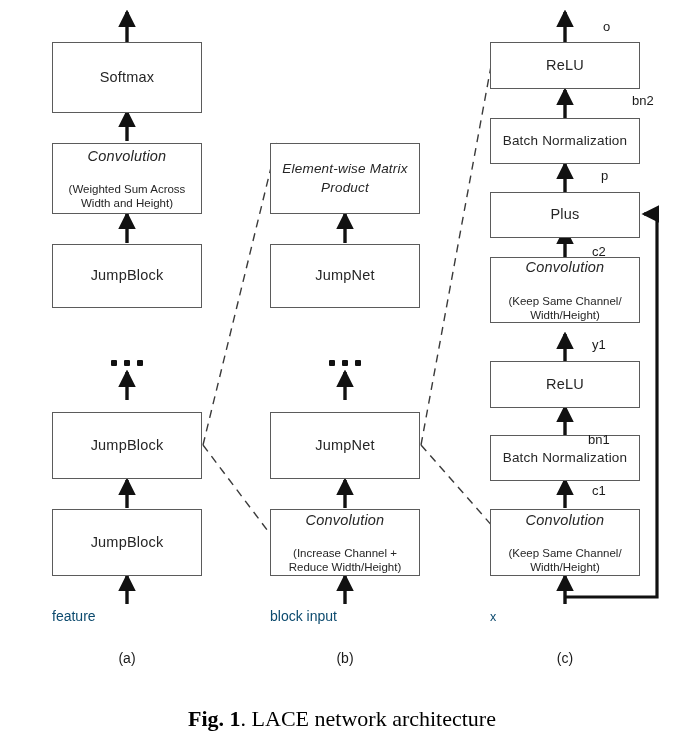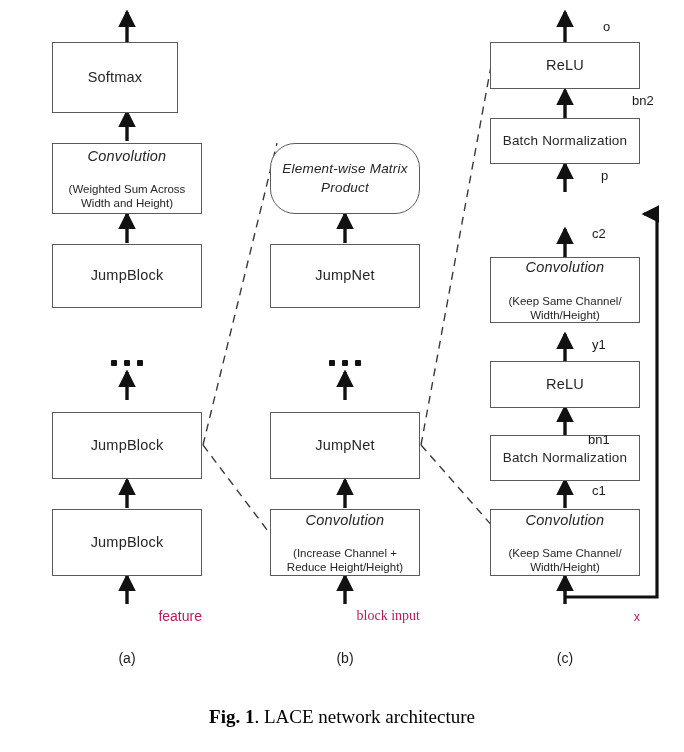--- a/index.html
+++ b/index.html
@@ -49,23 +49,23 @@
   .node.wrap .title{white-space:normal;line-height:1.35;font-style:italic;}
   .edge-label{
     position:absolute;
     font-size:13px;
     color:#1a1a1a;
     white-space:nowrap;
   }
   .io-label{
     position:absolute;
     font-size:14px;
-    color:#be185d;
-    white-space:nowrap;
-    text-align:right;
+    color:#0c4a6e;
+    white-space:nowrap;
+    text-align:left;
   }
   .panel-label{
     position:absolute;
     font-size:14px;
     color:#1a1a1a;
     white-space:nowrap;
     text-align:center;
   }
   .ellipsis{
     position:absolute;
@@ -79,21 +79,21 @@
     background:#111;
     border-radius:1px;
   }
   #caption{
     position:absolute;
     left:0;
     top:706px;
     width:684px;
     text-align:center;
     font-family:"Liberation Serif", serif;
-    font-size:19px;
+    font-size:22px;
     color:#000;
   }
   #caption .bold{font-weight:bold;}
 </style>
 </head>
 <body>
 
 <div id="figure">
 
   <svg id="svg-layer" viewBox="0 0 684 752" width="684" height="752" xmlns="http://www.w3.org/2000/svg">
@@ -144,21 +144,21 @@
       <line x1="203" y1="445" x2="277" y2="143"></line>
       <line x1="203" y1="445" x2="277" y2="543"></line>
     </g>
 
     <g stroke="#3a3a3a" stroke-width="1.4" fill="none" stroke-dasharray="8 6">
       <line x1="421" y1="445" x2="494" y2="50"></line>
       <line x1="421" y1="445" x2="494" y2="528"></line>
     </g>
   </svg>
 
-  <div class="node" style="left:52px; top:42px; width:126px; height:71px;">
+  <div class="node" style="left:52px; top:42px; width:150px; height:71px;">
     <span class="title">Softmax</span>
   </div>
 
   <div class="node wrap" style="left:52px; top:143px; width:150px; height:71px; padding:0 5px;">
     <span class="title">Convolution</span>
     <span class="sub" style="white-space:normal;">(Weighted Sum Across Width and Height)</span>
   </div>
 
   <div class="node" style="left:52px; top:244px; width:150px; height:64px;">
     <span class="title">JumpBlock</span>
@@ -175,55 +175,58 @@
   </div>
 
   <div class="node" style="left:52px; top:509px; width:150px; height:67px;">
     <span class="title">JumpBlock</span>
   </div>
 
   <div class="io-label" style="left:52px; top:608px; width:150px;">feature</div>
 
   <div class="panel-label" style="left:52px; top:650px; width:150px;">(a)</div>
 
-  <div class="node wrap two-line" style="left:270px; top:143px; width:150px; height:71px; padding:0 9px;border-radius:25px;">
+  <div class="node wrap two-line" style="left:270px; top:143px; width:150px; height:71px; padding:0 9px;">
     <span class="title">Element-wise Matrix Product</span>
   </div>
 
   <div class="node" style="left:270px; top:244px; width:150px; height:64px;">
     <span class="title">JumpNet</span>
   </div>
 
   <div class="ellipsis" style="left:329px; top:360px;">
     <i></i>
     <i></i>
     <i></i>
   </div>
 
   <div class="node" style="left:270px; top:412px; width:150px; height:67px;">
     <span class="title">JumpNet</span>
   </div>
 
   <div class="node wrap" style="left:270px; top:509px; width:150px; height:67px; padding:0 5px;">
     <span class="title">Convolution</span>
-    <span class="sub" style="white-space:normal;">(Increase Channel + Reduce Height/Height)</span>
-  </div>
-
-  <div class="io-label" style="left:270px; top:608px; width:150px;font-family:Liberation Serif, serif;">block input</div>
+    <span class="sub" style="white-space:normal;">(Increase Channel + Reduce Width/Height)</span>
+  </div>
+
+  <div class="io-label" style="left:270px; top:608px; width:150px;">block input</div>
 
   <div class="panel-label" style="left:270px; top:650px; width:150px;">(b)</div>
 
   <div class="node" style="left:490px; top:42px; width:150px; height:47px;">
     <span class="title">ReLU</span>
   </div>
 
   <div class="node" style="left:490px; top:118px; width:150px; height:46px;">
     <span class="title" style="font-size:13.5px;">Batch Normalization</span>
   </div>
 
+  <div class="node" style="left:490px; top:192px; width:150px; height:46px;">
+    <span class="title">Plus</span>
+  </div>
 
   <div class="node wrap" style="left:490px; top:257px; width:150px; height:66px; padding:0 5px;">
     <span class="title">Convolution</span>
     <span class="sub" style="white-space:normal;">(Keep Same Channel/ Width/Height)</span>
   </div>
 
   <div class="node" style="left:490px; top:361px; width:150px; height:47px;">
     <span class="title">ReLU</span>
   </div>
 
@@ -232,21 +235,21 @@
   </div>
 
   <div class="node wrap" style="left:490px; top:509px; width:150px; height:67px; padding:0 5px;">
     <span class="title">Convolution</span>
     <span class="sub" style="white-space:normal;">(Keep Same Channel/ Width/Height)</span>
   </div>
 
   <div class="edge-label" style="left:603px; top:19px;">o</div>
   <div class="edge-label" style="left:588px; top:93px;margin-left:44px;">bn2</div>
   <div class="edge-label" style="left:601px; top:168px;">p</div>
-  <div class="edge-label" style="left:592px; top:226px;">c2</div>
+  <div class="edge-label" style="left:592px; top:244px;">c2</div>
   <div class="edge-label" style="left:592px; top:337px;">y1</div>
   <div class="edge-label" style="left:588px; top:432px;">bn1</div>
   <div class="edge-label" style="left:592px; top:483px;text-align:right;">c1</div>
 
   <div class="io-label" style="left:490px; top:610px; width:150px; font-size:12.5px;">x</div>
 
   <div class="panel-label" style="left:490px; top:650px; width:150px;">(c)</div>
 
   <div id="caption">
     <span class="bold">Fig. 1</span><span>. LACE network architecture</span>

